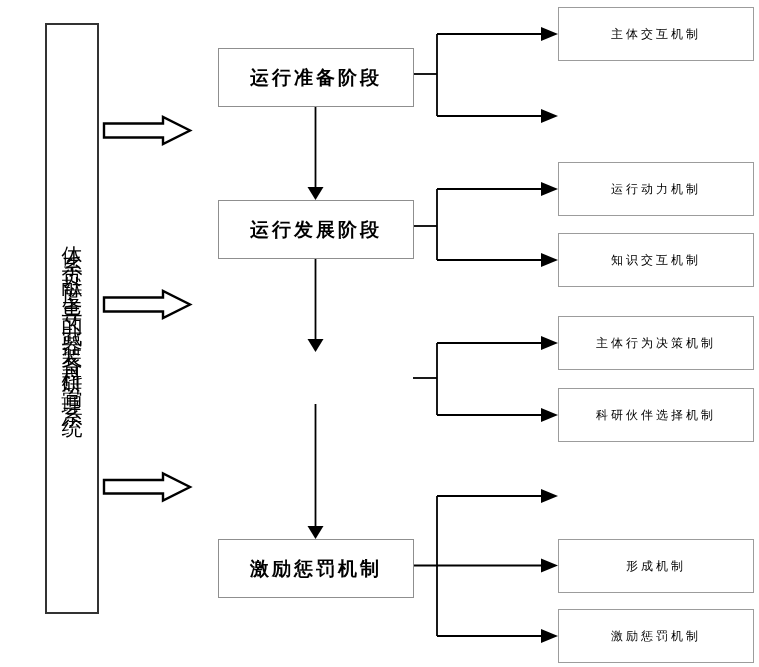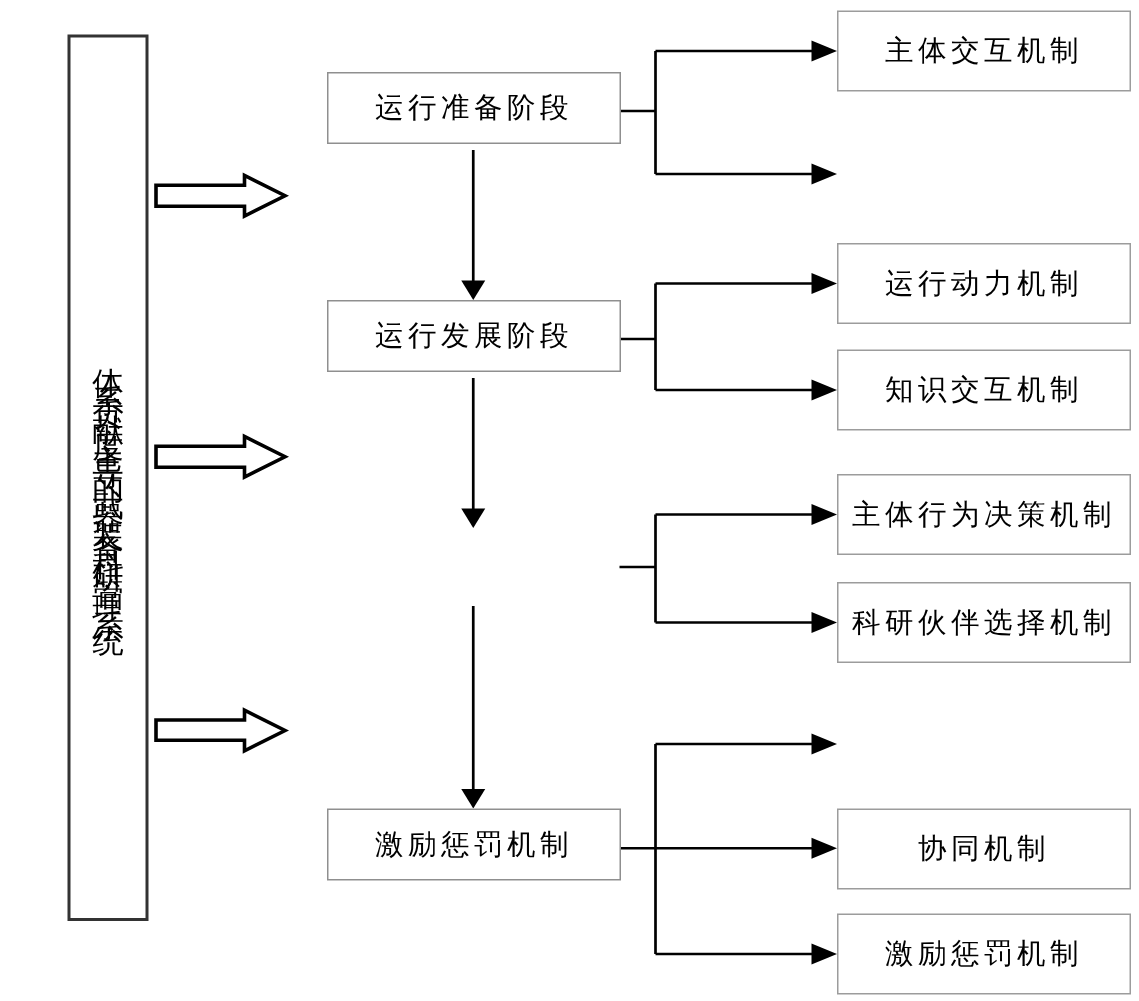--- a/index.html
+++ b/index.html
@@ -26,31 +26,32 @@
     box-sizing: border-box;
     background: #ffffff;
     display: flex;
     align-items: center;
     justify-content: center;
     text-align: center;
   }
   .stage-box {
     left: 218px;
     width: 196px;
-    height: 48px;
+    height: 59px;
     border: 1px solid #8f8f8f;
     font-size: 19px;
     letter-spacing: 3px;
+    font-weight: bold;
   }
   .mechanism-box {
     left: 558px;
     width: 196px;
     height: 54px;
     border: 1px solid #9c9c9c;
-    font-size: 19px;
+    font-size: 12px;
     letter-spacing: 3px;
   }
   .title-box {
     left: 45px;
     top: 23px;
     width: 54px;
     height: 591px;
     border: 2px solid #333333;
     font-size: 21px;
   }
@@ -167,19 +168,19 @@
   <div class="box mechanism-box" style="top:233px">
     <span>知识交互机制</span>
   </div>
   <div class="box mechanism-box" style="top:316px">
     <span>主体行为决策机制</span>
   </div>
   <div class="box mechanism-box" style="top:388px">
     <span>科研伙伴选择机制</span>
   </div>
   <div class="box mechanism-box" style="top:539px">
-    <span>协同机制</span>
+    <span>形成机制</span>
   </div>
   <div class="box mechanism-box" style="top:609px">
     <span>激励惩罚机制</span>
   </div>
 
 </div>
 
 </body></html>

